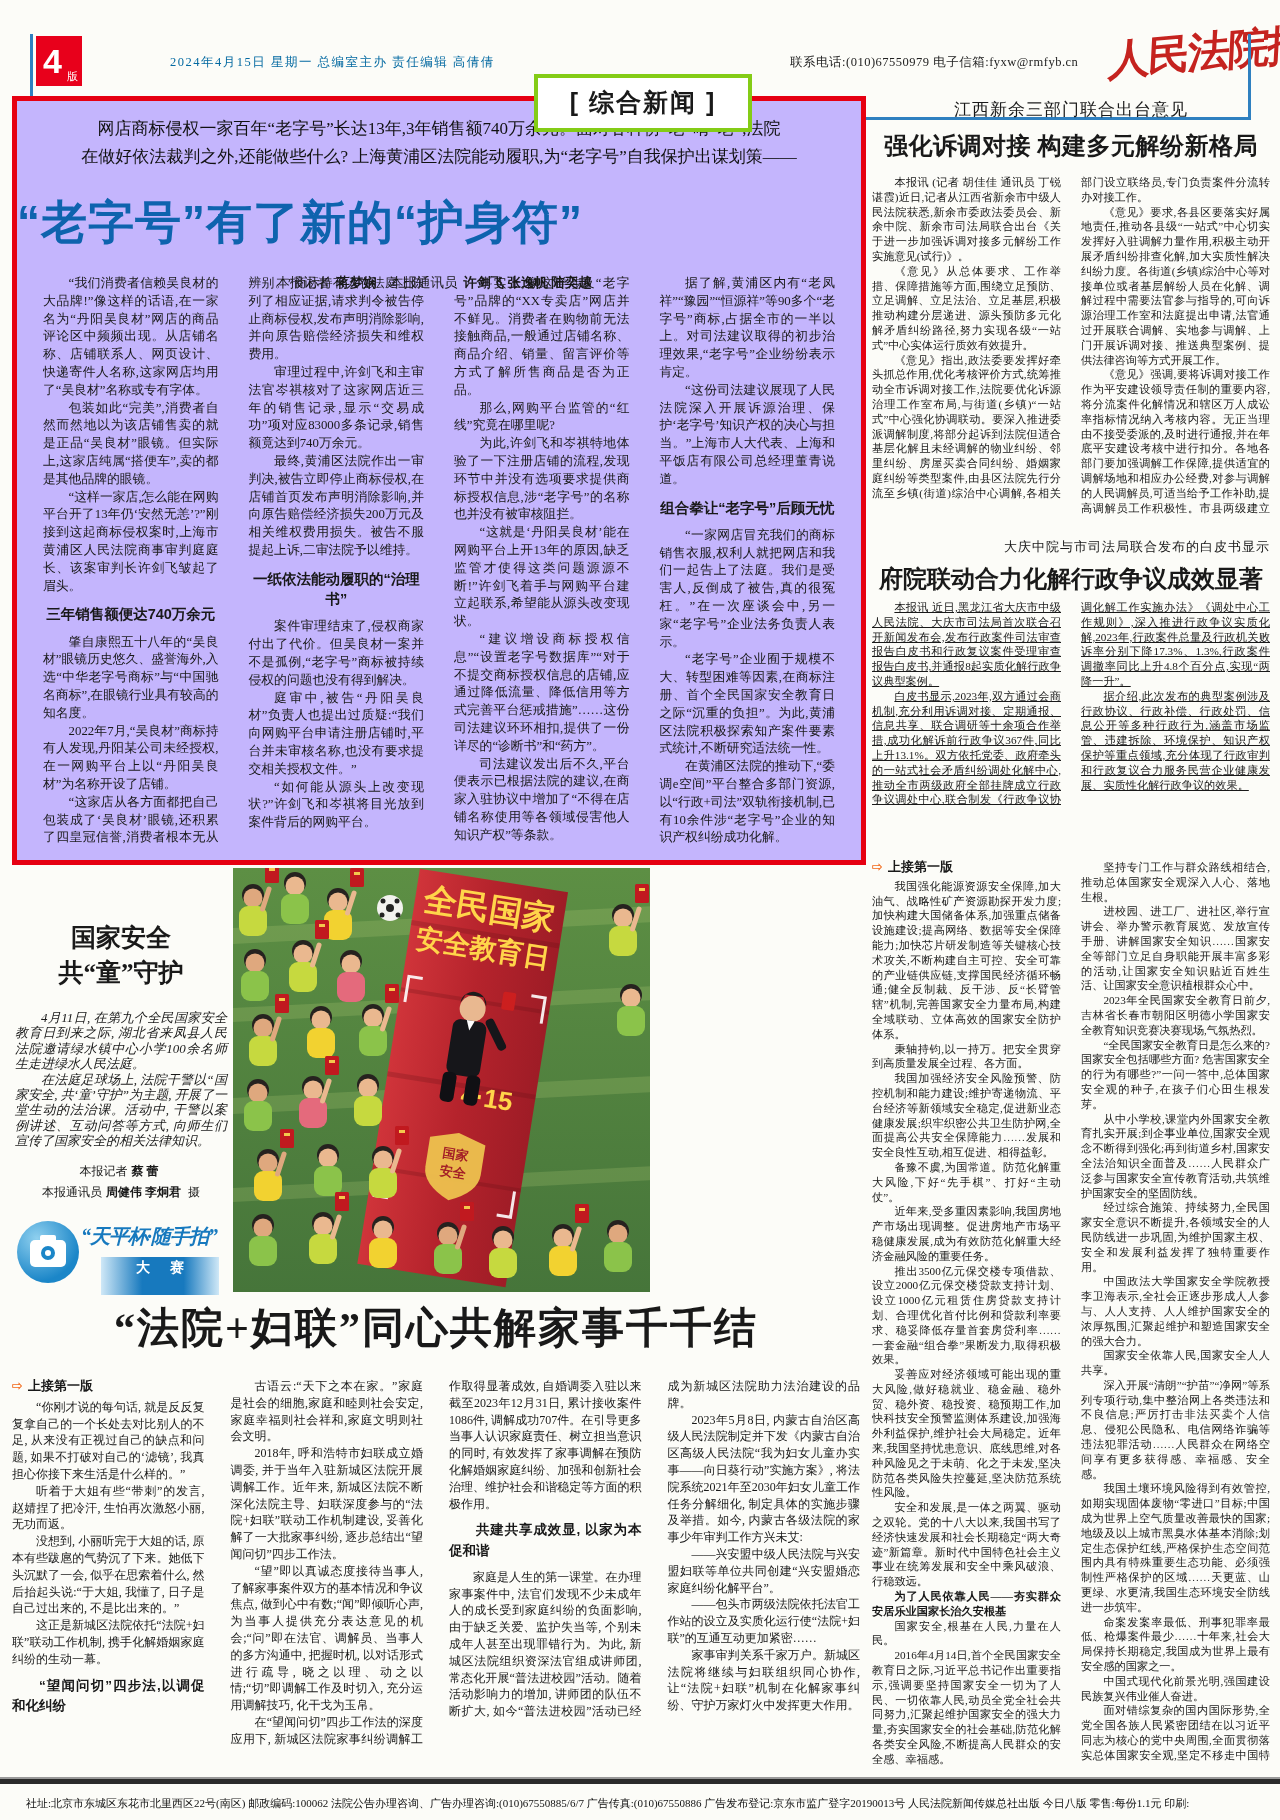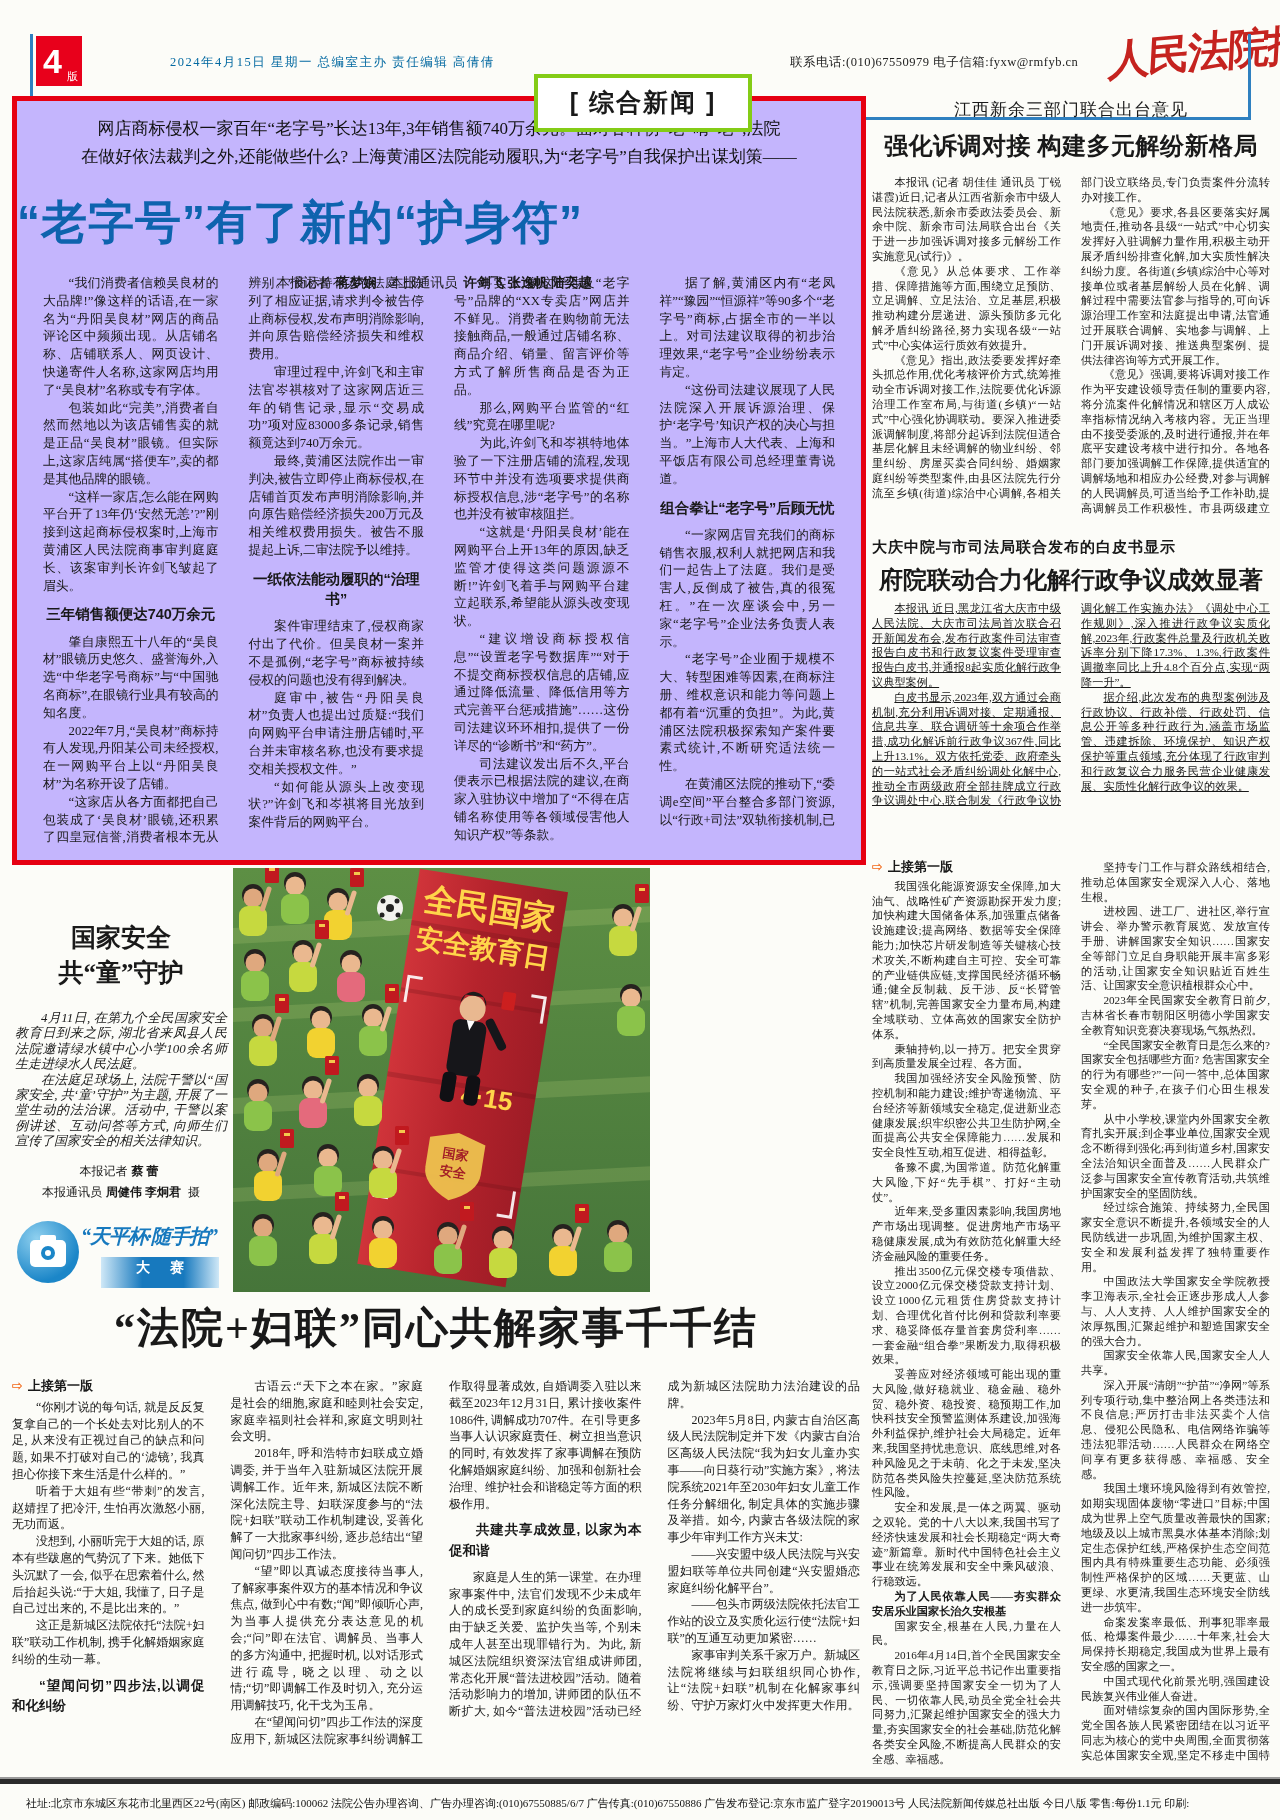--- a/index.html
+++ b/index.html
@@ -44,21 +44,21 @@
   .cont-arrow{color:#f26a1b;font-weight:bold;margin-right:5px;font-family:"DejaVu Sans",sans-serif;}
 
   
   .xinyu{left:872px;top:98px;width:398px;}
   .kicker{text-align:center;font-size:17px;letter-spacing:1px;}
   .xinyu-headline{text-align:center;font-weight:bold;font-size:24px;margin-top:9px;letter-spacing:.5px;}
   .small-body{column-count:2;column-gap:20px;column-fill:auto;overflow:hidden;
               font-size:11.2px;line-height:14.8px;text-align:justify;}
   .xinyu-body{margin-top:13px;height:352px;}
   .daqing{left:872px;top:538px;width:398px;}
-  .daqing-kicker{text-align:left;font-size:15px;letter-spacing:1px;font-weight:bold;}
+  .daqing-kicker{text-align:right;font-size:13px;letter-spacing:1px;}
   .daqing-headline{text-align:center;font-weight:bold;font-size:24px;margin-top:7px;}
   .daqing-body{margin-top:5px;height:208px;text-decoration:underline;}
   .security{left:872px;top:860px;width:398px;}
   .security-body{height:912px;}
 
   
   .photo-story{left:15px;top:862px;width:212px;}
   .ps-headline{margin-top:58px;text-align:center;font-weight:bold;font-size:25px;line-height:1.4;}
   .ps-body{margin-top:20px;font-size:13px;line-height:15.4px;text-align:justify;font-style:italic;}
   .ps-body .para{text-indent:2em;}
@@ -67,21 +67,21 @@
   .badge{position:relative;margin-top:16px;height:80px;}
   .badge-cam{position:absolute;left:2px;top:2px;width:62px;height:62px;border-radius:50%;
              background:radial-gradient(circle at 32% 28%,#8fd0ef,#1b86c8 70%);}
   .cam-body{position:absolute;left:13px;top:19px;width:36px;height:27px;background:#fff;border-radius:5px;}
   .cam-body::before{content:"";position:absolute;left:11px;top:6px;width:14px;height:14px;border-radius:50%;
                     background:#fff;border:4px solid #1b86c8;box-sizing:border-box;}
   .cam-body::after{content:"";position:absolute;left:10px;top:-5px;width:16px;height:6px;background:#fff;
                    border-radius:2px 2px 0 0;}
   .badge-title{position:absolute;left:66px;top:4px;color:#1779be;font-weight:bold;font-size:20px;
                font-style:italic;white-space:nowrap;letter-spacing:-1px;}
-  .badge-bar{position:absolute;left:86px;top:38px;width:118px;height:31px;color:#fff;text-align:center;
+  .badge-bar{position:absolute;left:86px;top:38px;width:118px;height:38px;color:#fff;text-align:center;
              font-weight:bold;font-size:14px;line-height:21px;letter-spacing:8px;text-indent:8px;
              background:linear-gradient(90deg,#cfe8f7,#1779be 35%,#1779be 70%,#cfe8f7);}
 
   
   .news-photo{left:233px;top:868px;width:417px;height:424px;background:#4d7c3a;}
 
   
   .family{left:12px;top:1300px;width:848px;}
   .family-headline{text-align:center;font-size:42px;font-weight:600;letter-spacing:2px;}
   .family-body{margin-top:22px;height:372px;column-count:4;column-gap:26px;column-fill:auto;overflow:hidden;
@@ -133,21 +133,21 @@
         <p class="para">事实上,像这样涉及“老字号”品牌的“XX专卖店”网店并不鲜见。消费者在购物前无法接触商品,一般通过店铺名称、商品介绍、销量、留言评价等方式了解所售商品是否为正品。</p>
         <p class="para">那么,网购平台监管的“红线”究竟在哪里呢?</p>
         <p class="para">为此,许剑飞和岑祺特地体验了一下注册店铺的流程,发现环节中并没有选项要求提供商标授权信息,涉“老字号”的名称也并没有被审核阻拦。</p>
         <p class="para">“这就是‘丹阳吴良材’能在网购平台上开13年的原因,缺乏监管才使得这类问题源源不断!”许剑飞着手与网购平台建立起联系,希望能从源头改变现状。</p>
         <p class="para">“建议增设商标授权信息”“设置老字号数据库”“对于不提交商标授权信息的店铺,应通过降低流量、降低信用等方式完善平台惩戒措施”……这份司法建议环环相扣,提供了一份详尽的“诊断书”和“药方”。</p>
         <p class="para">司法建议发出后不久,平台便表示已根据法院的建议,在商家入驻协议中增加了“不得在店铺名称使用等各领域侵害他人知识产权”等条款。</p>
         <p class="para">据了解,黄浦区内有“老凤祥”“豫园”“恒源祥”等90多个“老字号”商标,占据全市的一半以上。对司法建议取得的初步治理效果,“老字号”企业纷纷表示肯定。</p>
         <p class="para">“这份司法建议展现了人民法院深入开展诉源治理、保护‘老字号’知识产权的决心与担当。”上海市人大代表、上海和平饭店有限公司总经理董青说道。</p>
         <div class="colhead">组合拳让“老字号”后顾无忧</div>
         <p class="para">“一家网店冒充我们的商标销售衣服,权利人就把网店和我们一起告上了法庭。我们是受害人,反倒成了被告,真的很冤枉。”在一次座谈会中,另一家“老字号”企业法务负责人表示。</p>
-        <p class="para">“老字号”企业囿于规模不大、转型困难等因素,在商标注册、维权意识和能力等问题上都有着“沉重的负担”。为此,黄浦区法院积极探索知产案件要素式统计,不断研究适法统一性。</p>
+        <p class="para">“老字号”企业囿于规模不大、转型困难等因素,在商标注册、首个全民国家安全教育日之际“沉重的负担”。为此,黄浦区法院积极探索知产案件要素式统计,不断研究适法统一性。</p>
         <p class="para">在黄浦区法院的推动下,“委调e空间”平台整合多部门资源,以“行政+司法”双轨衔接机制,已有10余件涉“老字号”企业的知识产权纠纷成功化解。</p>
       </div>
   </div>
 
   <div class="abs xinyu">
     <div class="kicker">江西新余三部门联合出台意见</div>
     <div class="xinyu-headline">强化诉调对接 构建多元解纷新格局</div>
     <div class="small-body xinyu-body">
         <p class="para">本报讯 (记者 胡佳佳 通讯员 丁锐 谌霞)近日,记者从江西省新余市中级人民法院获悉,新余市委政法委员会、新余中院、新余市司法局联合出台《关于进一步加强诉调对接多元解纷工作实施意见(试行)》。</p>
         <p class="para">《意见》从总体要求、工作举措、保障措施等方面,围绕立足预防、立足调解、立足法治、立足基层,积极推动构建分层递进、源头预防多元化解矛盾纠纷路径,努力实现各级“一站式”中心实体运行质效有效提升。</p>

